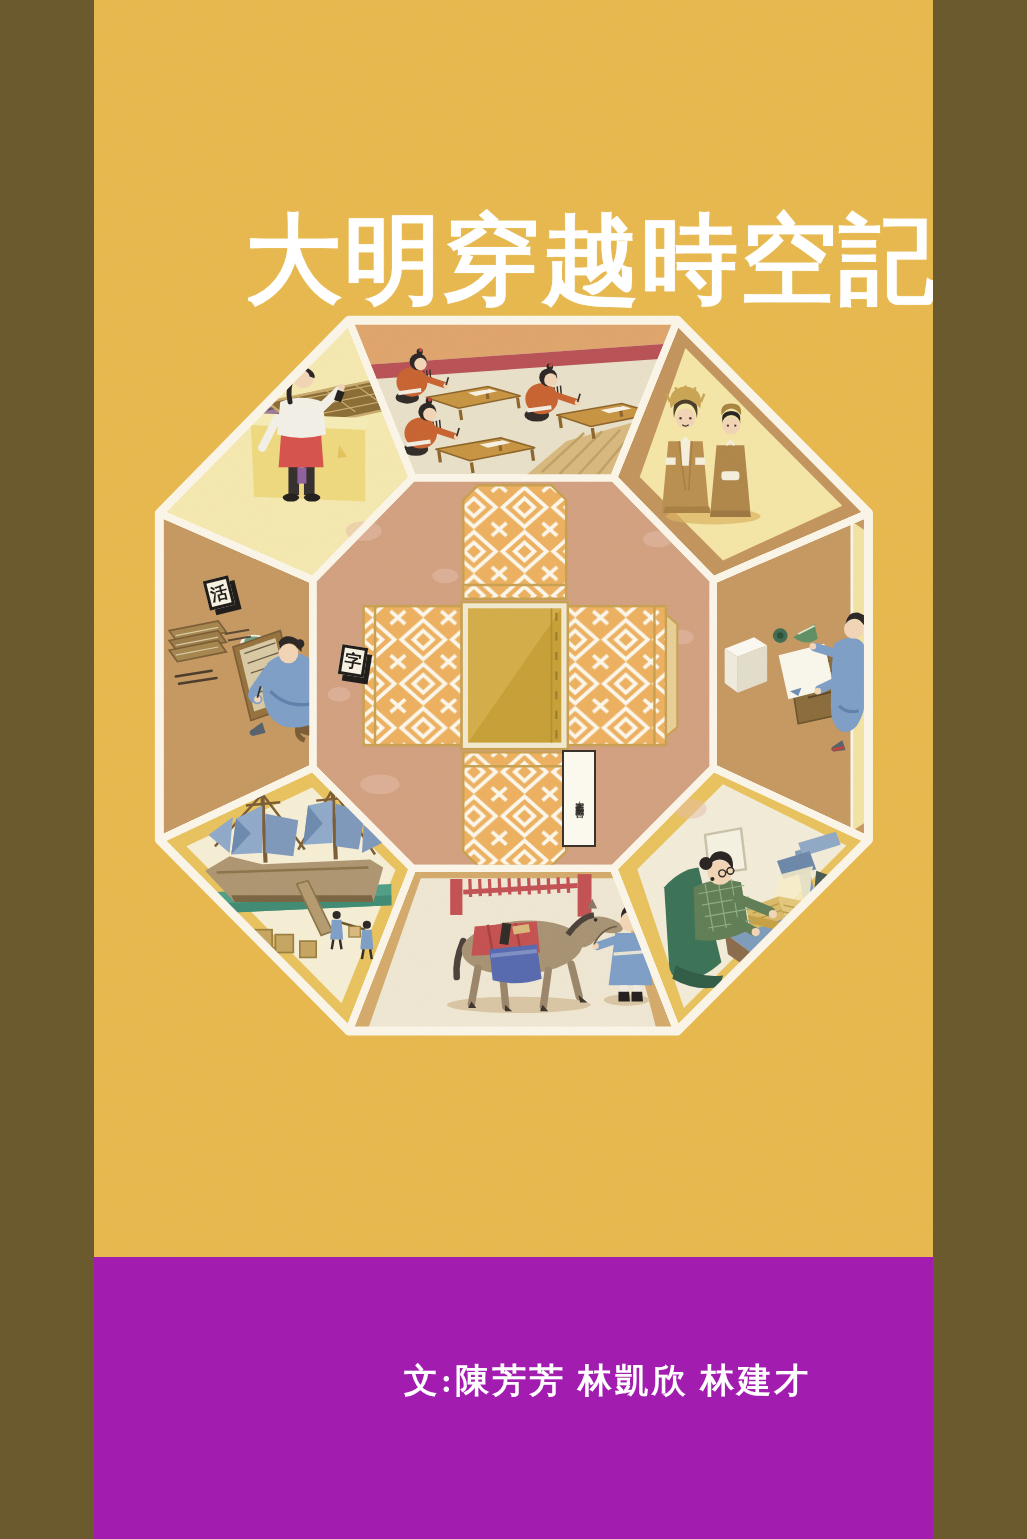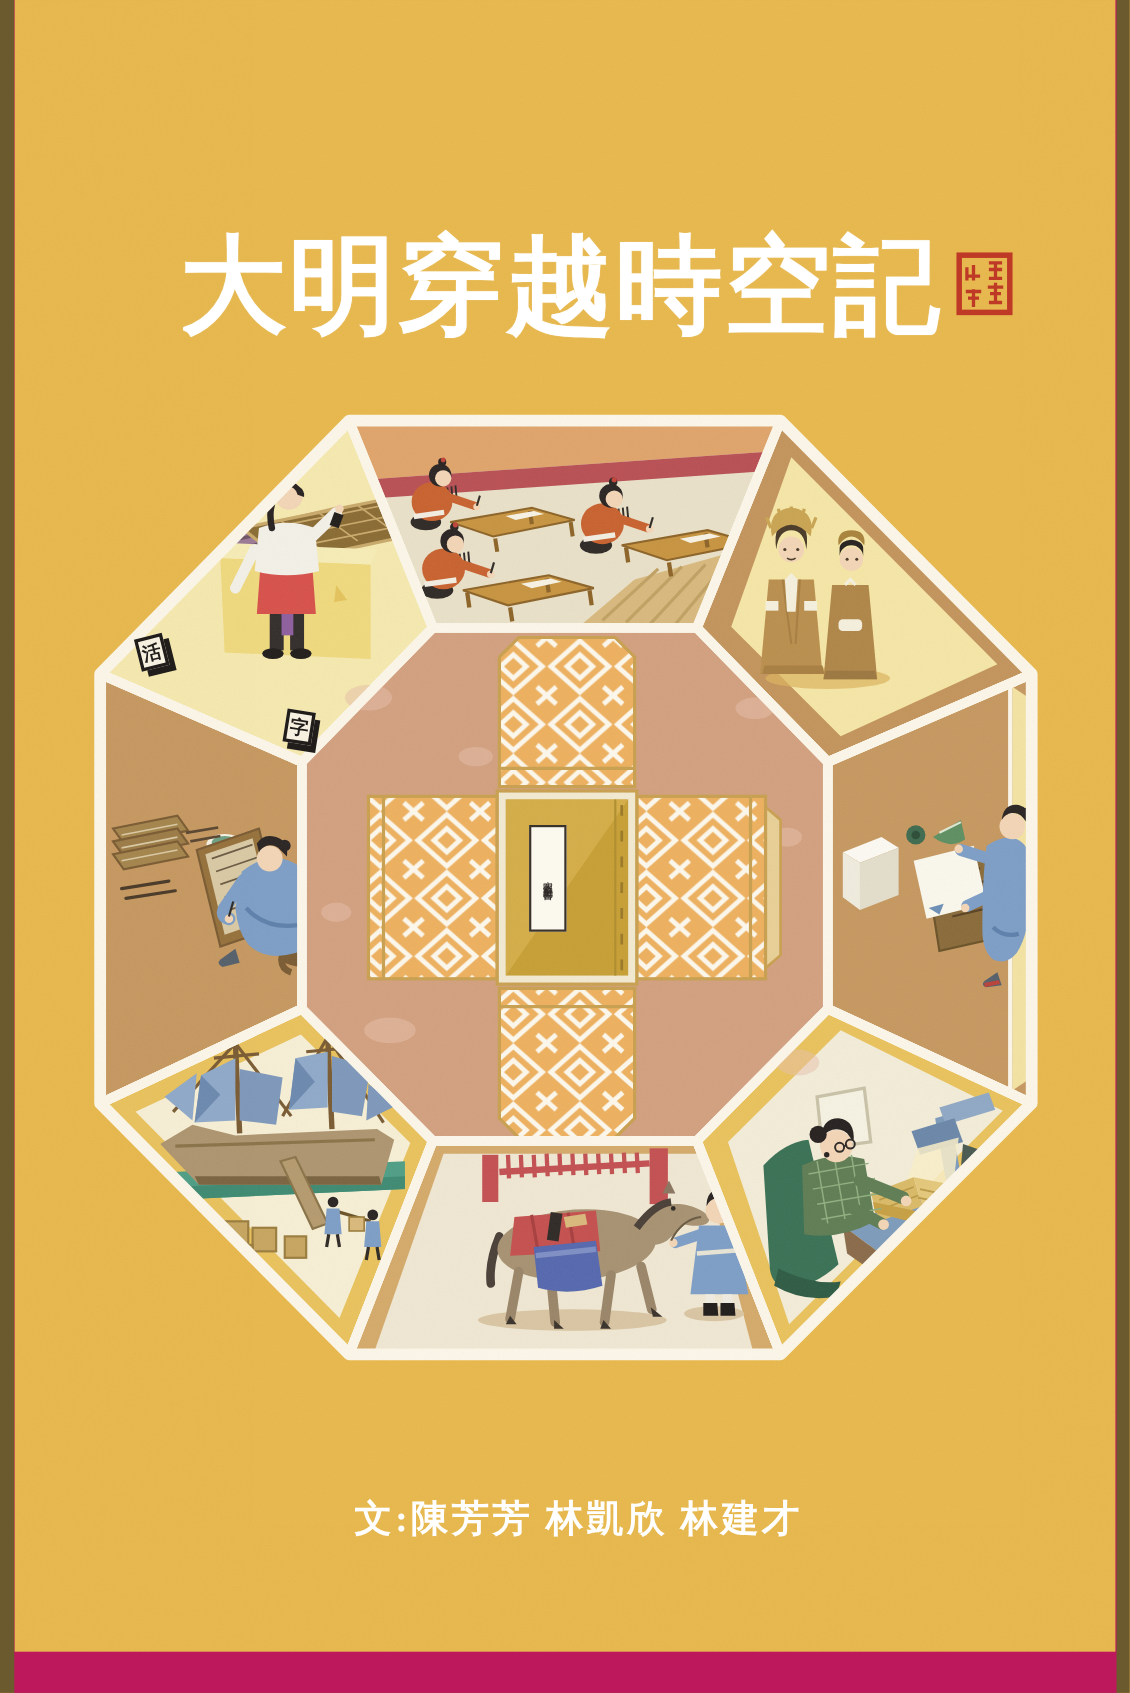--- a/index.html
+++ b/index.html
@@ -1,19 +1,19 @@
 <!DOCTYPE html>
 <html><head>
 <meta charset="utf-8">
 <style>
   html,body{margin:0;padding:0;}
   body{background:#6b5a2e;font-family:"Liberation Serif","DejaVu Serif",serif;}
   .cover{
-    position:relative;width:1002px;height:1539px;margin:0 auto;
-    background:#be185d;overflow:hidden;
+    position:relative;width:839px;height:1539px;margin:0 auto;
+    background:#a21caf;overflow:hidden;
   }
   .art{position:absolute;inset:0;}
   .title{
     position:absolute;left:0;top:196px;width:1027px;text-align:center;
     font-size:97px;font-weight:bold;color:#ffffff;letter-spacing:2px;
     white-space:nowrap;text-shadow:0 0 1px rgba(255,255,255,.6);
     transform:translateX(-16px);
   }
   .seal{
     position:absolute;left:856px;top:227px;width:52px;height:62px;

